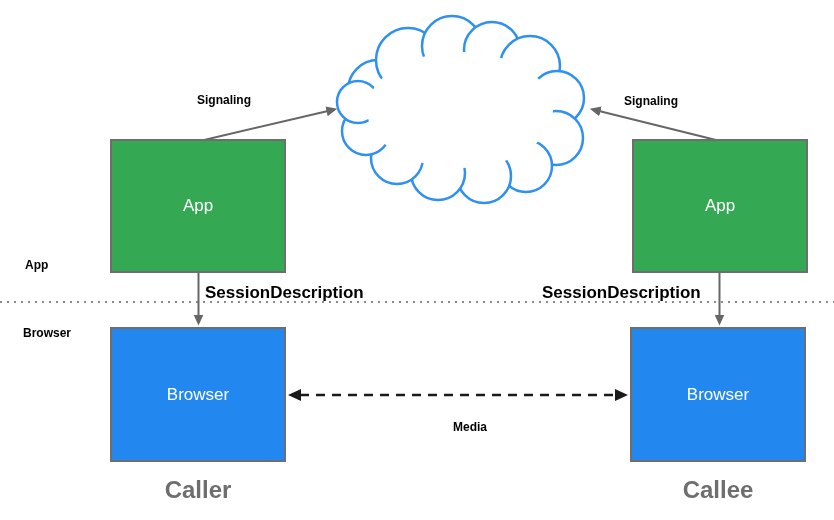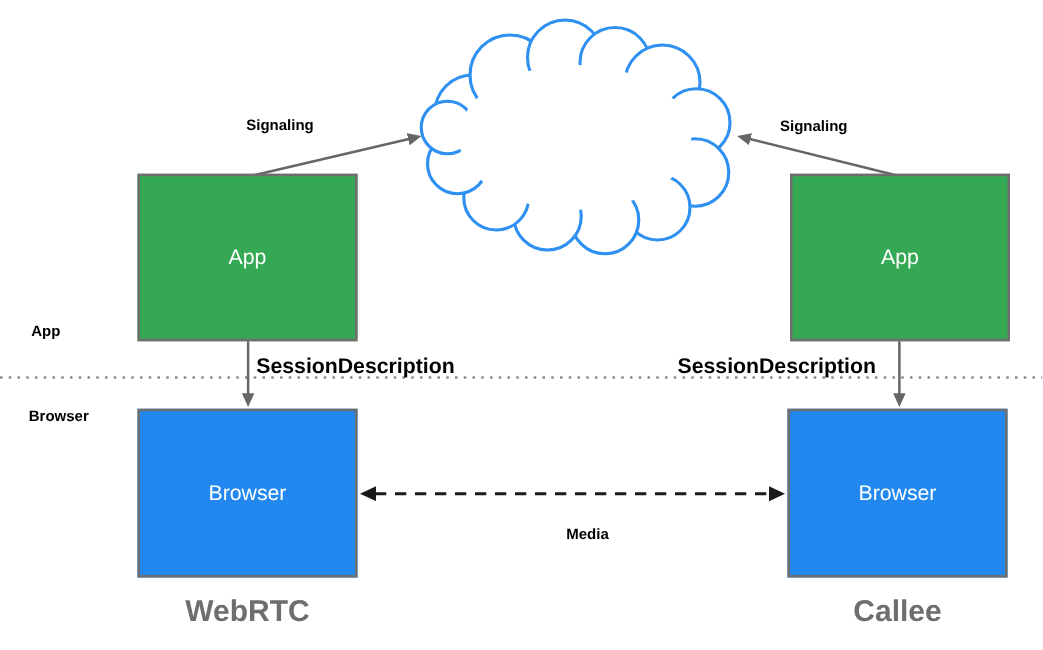--- a/index.html
+++ b/index.html
@@ -151,16 +151,16 @@
 
   <div class="lbl" id="lbl-signaling-left">Signaling</div>
   <div class="lbl" id="lbl-signaling-right">Signaling</div>
   <div class="lbl" id="lbl-session-left">SessionDescription</div>
   <div class="lbl" id="lbl-session-right">SessionDescription</div>
   <div class="lbl" id="lbl-media">Media</div>
 
   <div class="lbl" id="lbl-layer-app">App</div>
   <div class="lbl" id="lbl-layer-webrtc">Browser</div>
 
-  <div class="endpoint" id="lbl-caller">WebRTC</div>
+  <div class="endpoint" id="lbl-caller">Caller</div>
   <div class="endpoint" id="lbl-callee">Callee</div>
 
 </div>
 
 </body></html>

